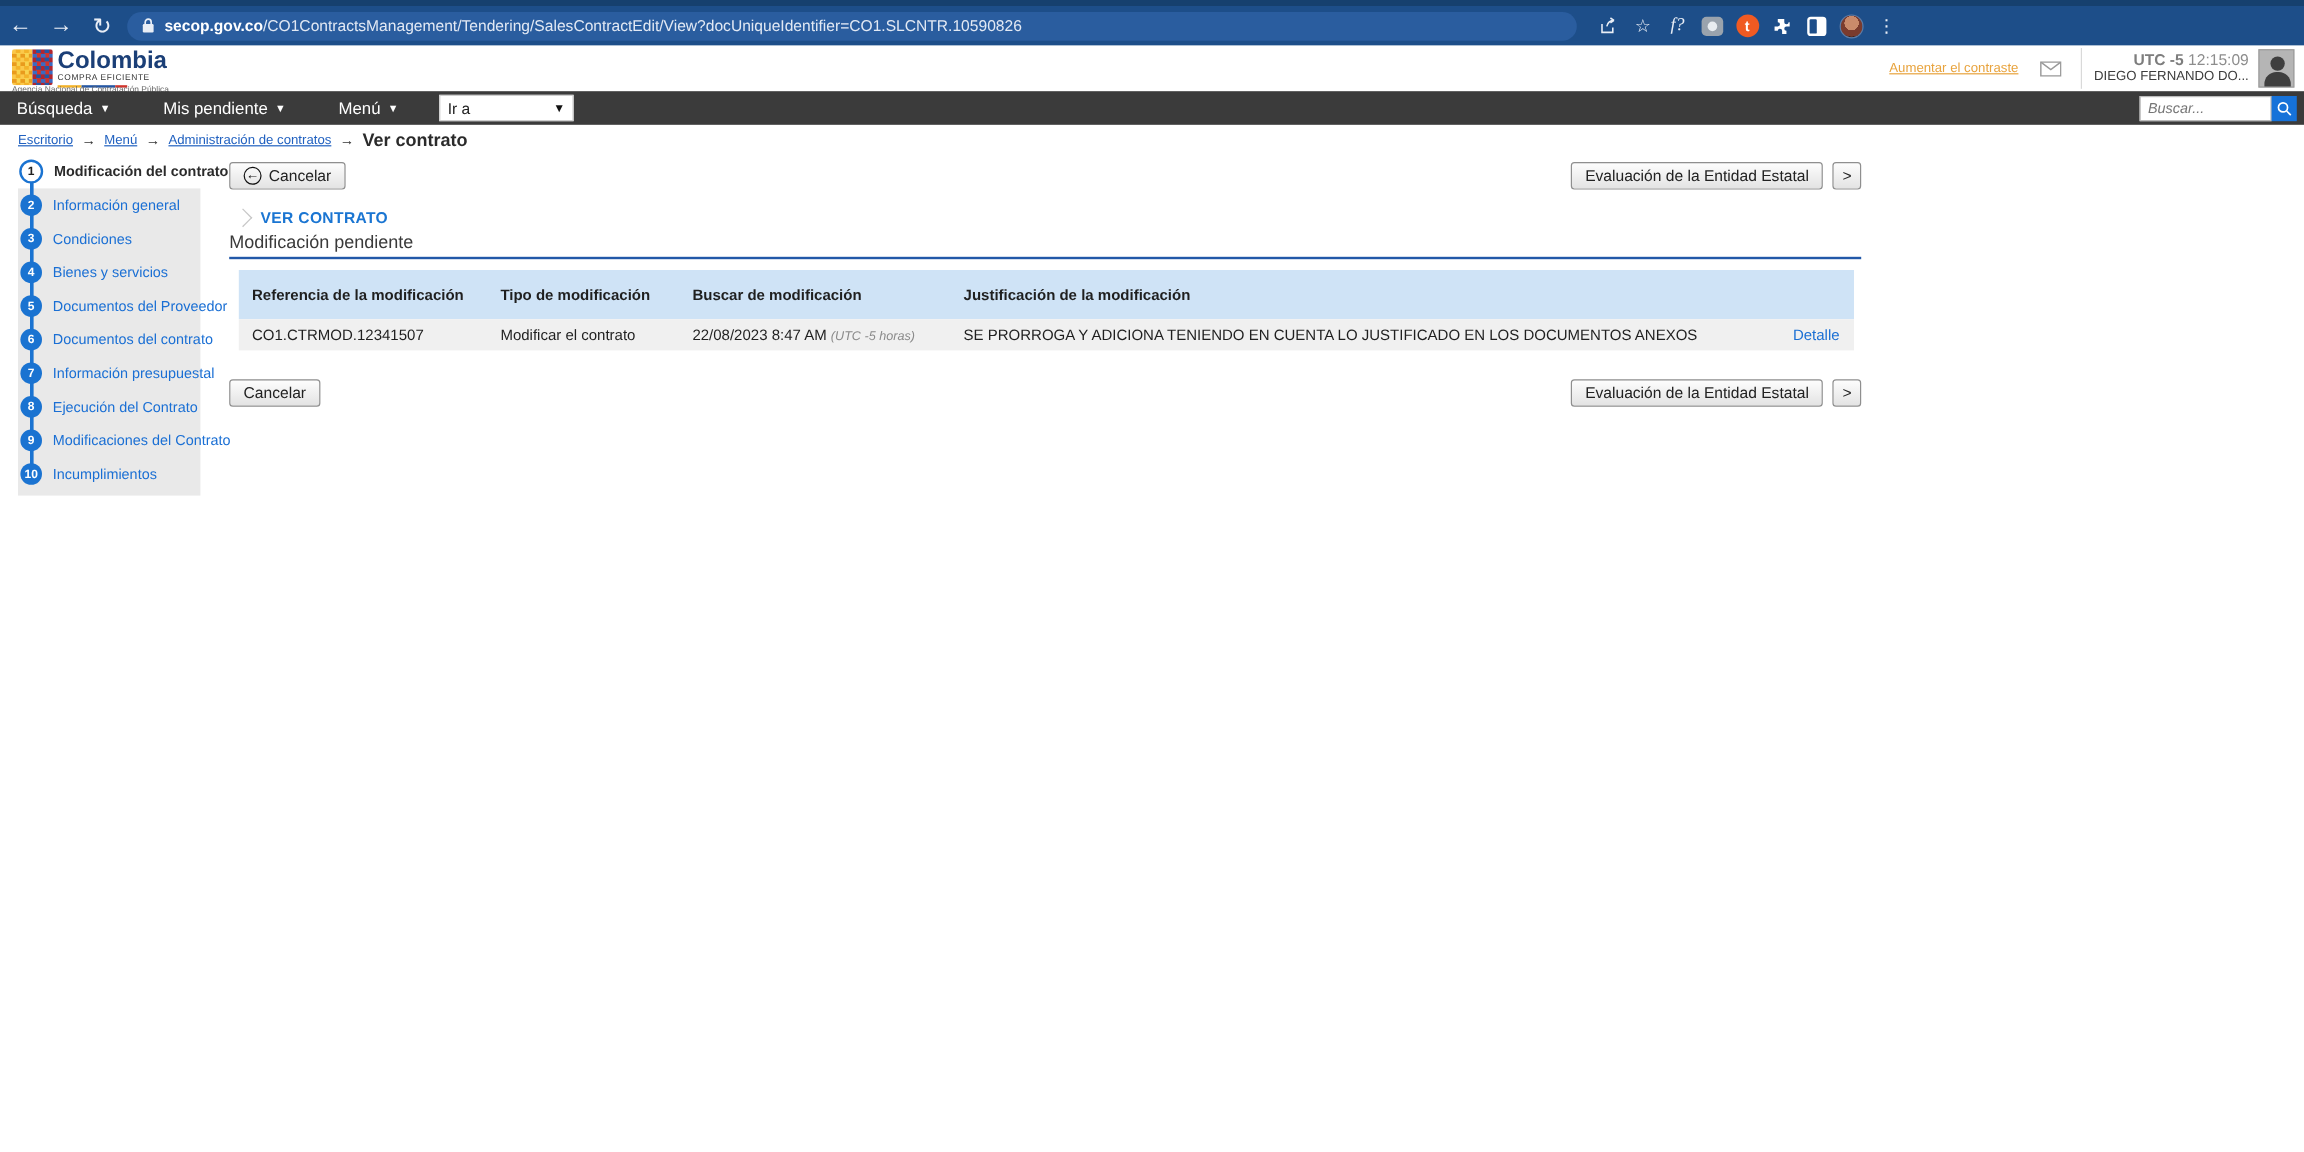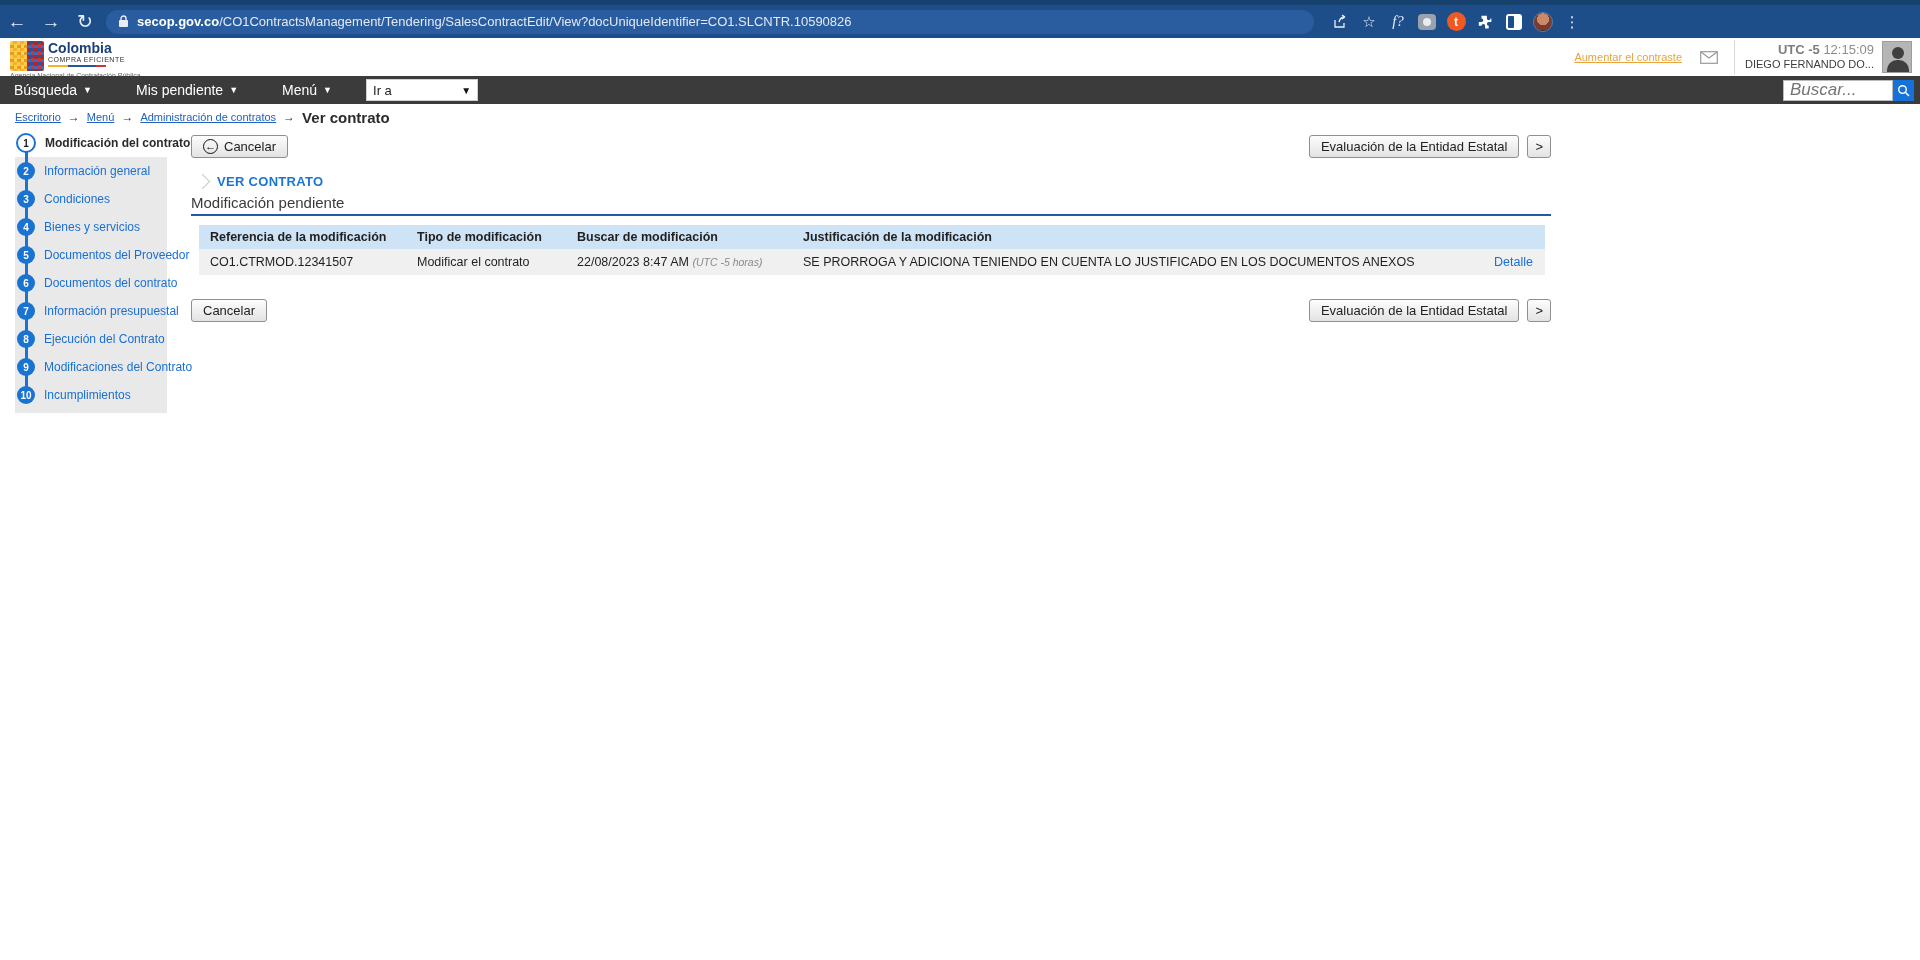--- a/index.html
+++ b/index.html
@@ -33,21 +33,21 @@
 
   
   .app-header { position:absolute; top:38px; left:0; width:1920px; height:38px; background:#fff; }
   .logo-wrap { position:absolute; left:10px; top:3px; display:flex; gap:4px; align-items:flex-start; }
   .logo-mosaic { width:34px; height:30px; display:flex; border-radius:2px; overflow:hidden; }
   .logo-mosaic .m-left { width:50%; height:100%;
     background:conic-gradient(#f3b229 25%, #f8d34f 0 50%, #e99b1d 0 75%, #fbc84a 0) 0 0/7px 7px; }
   .logo-mosaic .m-right { width:50%; height:100%;
     background:conic-gradient(#2456a4 25%, #d0342c 0 50%, #3a6bc2 0 75%, #b2252e 0) 0 0/7px 7px; }
   .logo-textcol { display:flex; flex-direction:column; line-height:1; }
-  .logo-title { font-size:14px; font-weight:bold; color:#1b3f77; }
+  .logo-title { font-size:20px; font-weight:bold; color:#1b3f77; }
   .logo-sub { font-size:7px; letter-spacing:0.5px; color:#333; margin-top:1px; }
   .logo-bars { display:flex; height:2px; width:58px; margin-top:2px; }
   .logo-bars .b1 { width:20px; background:#f3b229; }
   .logo-bars .b2 { width:28px; background:#2456a4; }
   .logo-bars .b3 { width:10px; background:#d0342c; }
   .logo-agency { position:absolute; left:10px; top:34px; font-size:7px; color:#666; white-space:nowrap; }
   .header-right { position:absolute; right:8px; top:0; height:38px; display:flex; align-items:center;justify-content:flex-end; }
   .contrast-link { font-size:11px; color:#e8a33d; text-decoration:underline; cursor:pointer; margin-right:18px; }
   .mail-ic { color:#9a9a9a; margin-right:16px; display:flex; }
   .header-divider { width:1px; height:34px; background:#d9d9d9; margin-right:10px; }
@@ -65,21 +65,21 @@
   .nav-item:nth-child(2){ margin-left:44px; }
   .nav-item:nth-child(3){ margin-left:44px; }
   .nav-caret { font-size:9px; color:#fff; }
   .goto-select {
     margin-left:34px; width:112px; height:22px; background:#fff; border:1px solid #cfcfcf;
     display:flex; align-items:center; justify-content:space-between; padding:0 6px; font-size:13px; color:#222; cursor:pointer;gap:33px;
   }
   .goto-select .nav-caret { color:#111; font-size:10px; }
   .nav-search { margin-left:auto; margin-right:6px; display:flex; align-items:center; }
   .nav-search input {
-    width:110px; height:21px; border:1px solid #bbb; font-size:17px; font-style:italic;
+    width:110px; height:21px; border:1px solid #bbb; font-size:12px; font-style:italic;
     padding:0 6px; color:#444; outline:none; font-family:"Liberation Sans", sans-serif;
   }
   .search-btn { width:21px; height:21px; background:#1672d9; border:none; display:flex; align-items:center; justify-content:center; cursor:pointer; }
 
   
   .breadcrumb { position:absolute; top:104px; left:0; height:26px; display:flex; align-items:center; padding-left:15px; gap:7px; }
   .crumb-link { font-size:11px; color:#2161c0; text-decoration:underline; cursor:pointer; }
   .crumb-sep { font-size:12px; color:#333; }
   .crumb-current { font-size:15px; font-weight:bold; color:#2b2b2b; }
 
@@ -114,21 +114,21 @@
   .right-btns { display:flex; gap:8px; }
   .btn.small-next { padding:3px 7px; }
 
   .section-head { display:flex; align-items:center; margin-top:16px; gap:9px; }
   .deco-chevron { width:11px; height:11px; border-top:1px solid #c6c6c6; border-right:1px solid #c6c6c6; transform:rotate(45deg); margin-left:6px; }
   .section-title { font-size:13px; font-weight:bold; color:#1a75d2; letter-spacing:0.3px; }
   .page-subtitle { margin-top:5px; font-size:15px; color:#3a3a3a; }
   .subtitle-rule { margin-top:3px; border-bottom:2px solid #2258a8; width:1360px; }
 
   .mod-table { margin-top:9px; margin-left:8px; width:1346px; font-size:12.5px; }
-  .thead { display:flex; background:#cfe3f6; height:24px; align-items:center; font-weight:bold; color:#1f1f1f; }
+  .thead { display:flex; background:#cfe3f6; height:41px; align-items:center; font-weight:bold; color:#1f1f1f; }
   .trow { display:flex; background:#f0f0f0; min-height:26px; align-items:center; color:#1f1f1f;justify-content:space-between; }
   .c-ref { width:218px; padding-left:11px; }
   .c-tipo { width:160px; }
   .c-fecha { width:226px; }
   .c-just { flex:1; }
   .c-act { width:66px; text-align:right; padding-right:12px; }
   .fecha-tz { font-size:10.5px; font-style:italic; color:#8a8a8a; }
   .detail-link { color:#1a6fd4; cursor:pointer; font-size:12.5px; }
 </style>
 </head>

